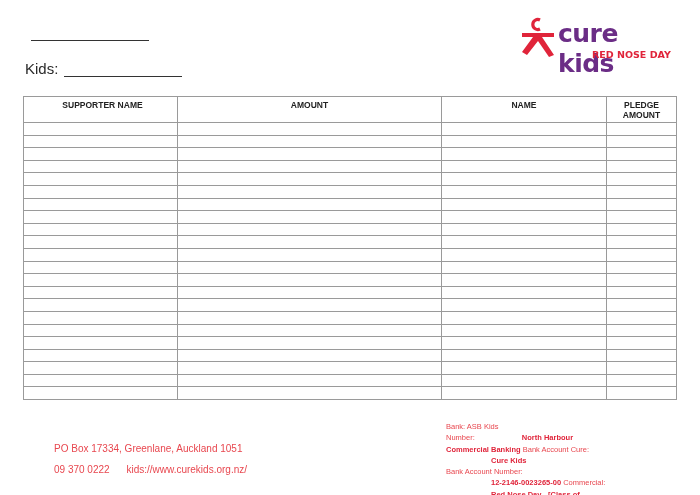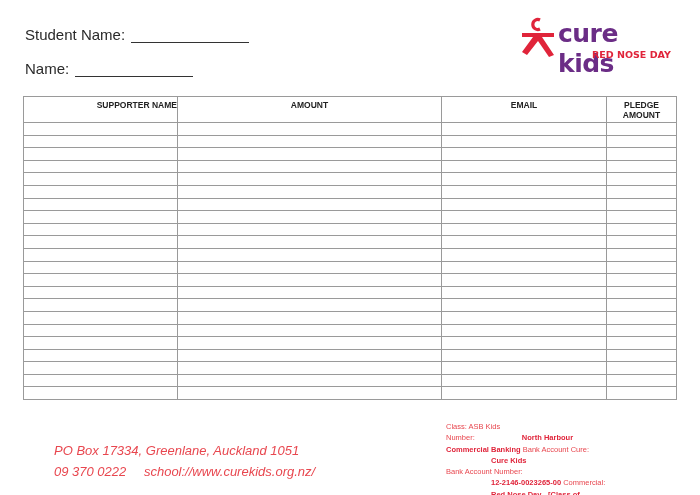--- a/index.html
+++ b/index.html
@@ -12,41 +12,40 @@
   #f-class .line { width: 118px; }
 
   .logo { position: absolute; left: 520px; top: 17px; width: 160px; height: 50px; }
   .logo .brand { position: absolute; left: 38px; top: 2px; font-family: "DejaVu Sans", sans-serif; font-weight: bold; font-size: 25px; color: #6b2d86; letter-spacing: -0.5px; line-height: 30px; }
   .logo .sub { position: absolute; left: 40px; top: 32px; font-family: "DejaVu Sans", sans-serif; font-weight: bold; font-size: 9.5px; color: #e0243a; letter-spacing: 0px; line-height: 12px; padding-left: 32px; }
   .logo svg { position: absolute; left: 0; top: 0; }
 
   table.pledge { position: absolute; left: 23px; top: 96px; width: 653px; border-collapse: collapse; table-layout: fixed; }
   table.pledge th, table.pledge td { border: 1px solid #9a9a9a; padding: 0; }
   table.pledge th { height: 22px; font-size: 8.5px; font-weight: bold; color: #222; vertical-align: top; padding-top: 3px; line-height: 10px; }
-  table.pledge th.c1 { text-align: right; padding-left: 4px; }
+  table.pledge th.c1 { text-align: center; padding-left: 4px; }
   table.pledge td { height: 11.6px; }
   col.c1 { width: 154px; } col.c2 { width: 264px; } col.c3 { width: 165px; } col.c4 { width: 70px; }
 
-  .footer-left { position: absolute; left: 54px; font-size: 13px; color: #e8474f; font-style: italic; }
+  .footer-left { position: absolute; left: 54px; font-size: 10px; color: #e8474f; }
   #addr { top: 443px; }
   #contact { top: 464px; }
   #contact span.url { margin-left: 14px; }
 
   .bank { position: absolute; left: 446px; top: 421px; width: 160px; font-size: 7.5px; line-height: 11.3px; color: #e8474f; }
   .bank b { color: #e0243a; font-weight: bold; margin-left: 45px; }
 </style>
 </head>
 <body>
 
 <div class="field" id="f-name">
-  <span>Student Name:</span>
   <span class="line"></span>
 </div>
 <div class="field" id="f-class">
-  <span>Name:</span>
+  <span>Kids:</span>
   <span class="line"></span>
 </div>
 
 <div class="logo">
   <svg width="36" height="44" viewBox="0 0 36 44">
     <path d="M20 3 a5 5 0 1 0 0 9" fill="none" stroke="#e0243a" stroke-width="3.2"></path>
     <polygon points="2,16 34,16 34,20 22,20 34,38 29,40 18,24 7,38 2,35 13,20 2,20" fill="#e0243a"></polygon>
   </svg>
   <div class="brand">cure kids</div>
   <div class="sub">RED NOSE DAY</div>
@@ -56,21 +55,21 @@
   <colgroup>
       <col class="c1">
       <col class="c2">
       <col class="c3">
       <col class="c4">
     </colgroup>
   <thead>
     <tr>
       <th class="c1">SUPPORTER NAME</th>
       <th>AMOUNT</th>
-      <th>EMAIL</th>
+      <th>NAME</th>
       <th>PLEDGE AMOUNT</th>
     </tr>
   </thead>
   <tbody id="tbody">
       <tr>
         <td></td>
         <td></td>
         <td></td>
         <td></td>
       </tr>
@@ -199,25 +198,25 @@
         <td></td>
         <td></td>
         <td></td>
       </tr>
     </tbody>
 </table>
 
 <div class="footer-left" id="addr">PO Box 17334, Greenlane, Auckland 1051</div>
 <div class="footer-left" id="contact">
   <span>09 370 0222</span>
-  <span class="url">school://www.curekids.org.nz/</span>
+  <span class="url">kids://www.curekids.org.nz/</span>
 </div>
 
 <div class="bank">
-  <span>Class:</span>
+  <span>Bank:</span>
   <span>ASB Kids</span><br>
   <span>Number:</span>
   <b>North Harbour Commercial Banking</b>
   <span>Bank Account Cure:</span>
   <b>Cure Kids</b><br>
   <span>Bank Account Number:</span><br>
   <b>12-2146-0023265-00</b>
   <span>Commercial:</span>
   <b>Red Nose Day - [Class of school]</b>
 </div>

